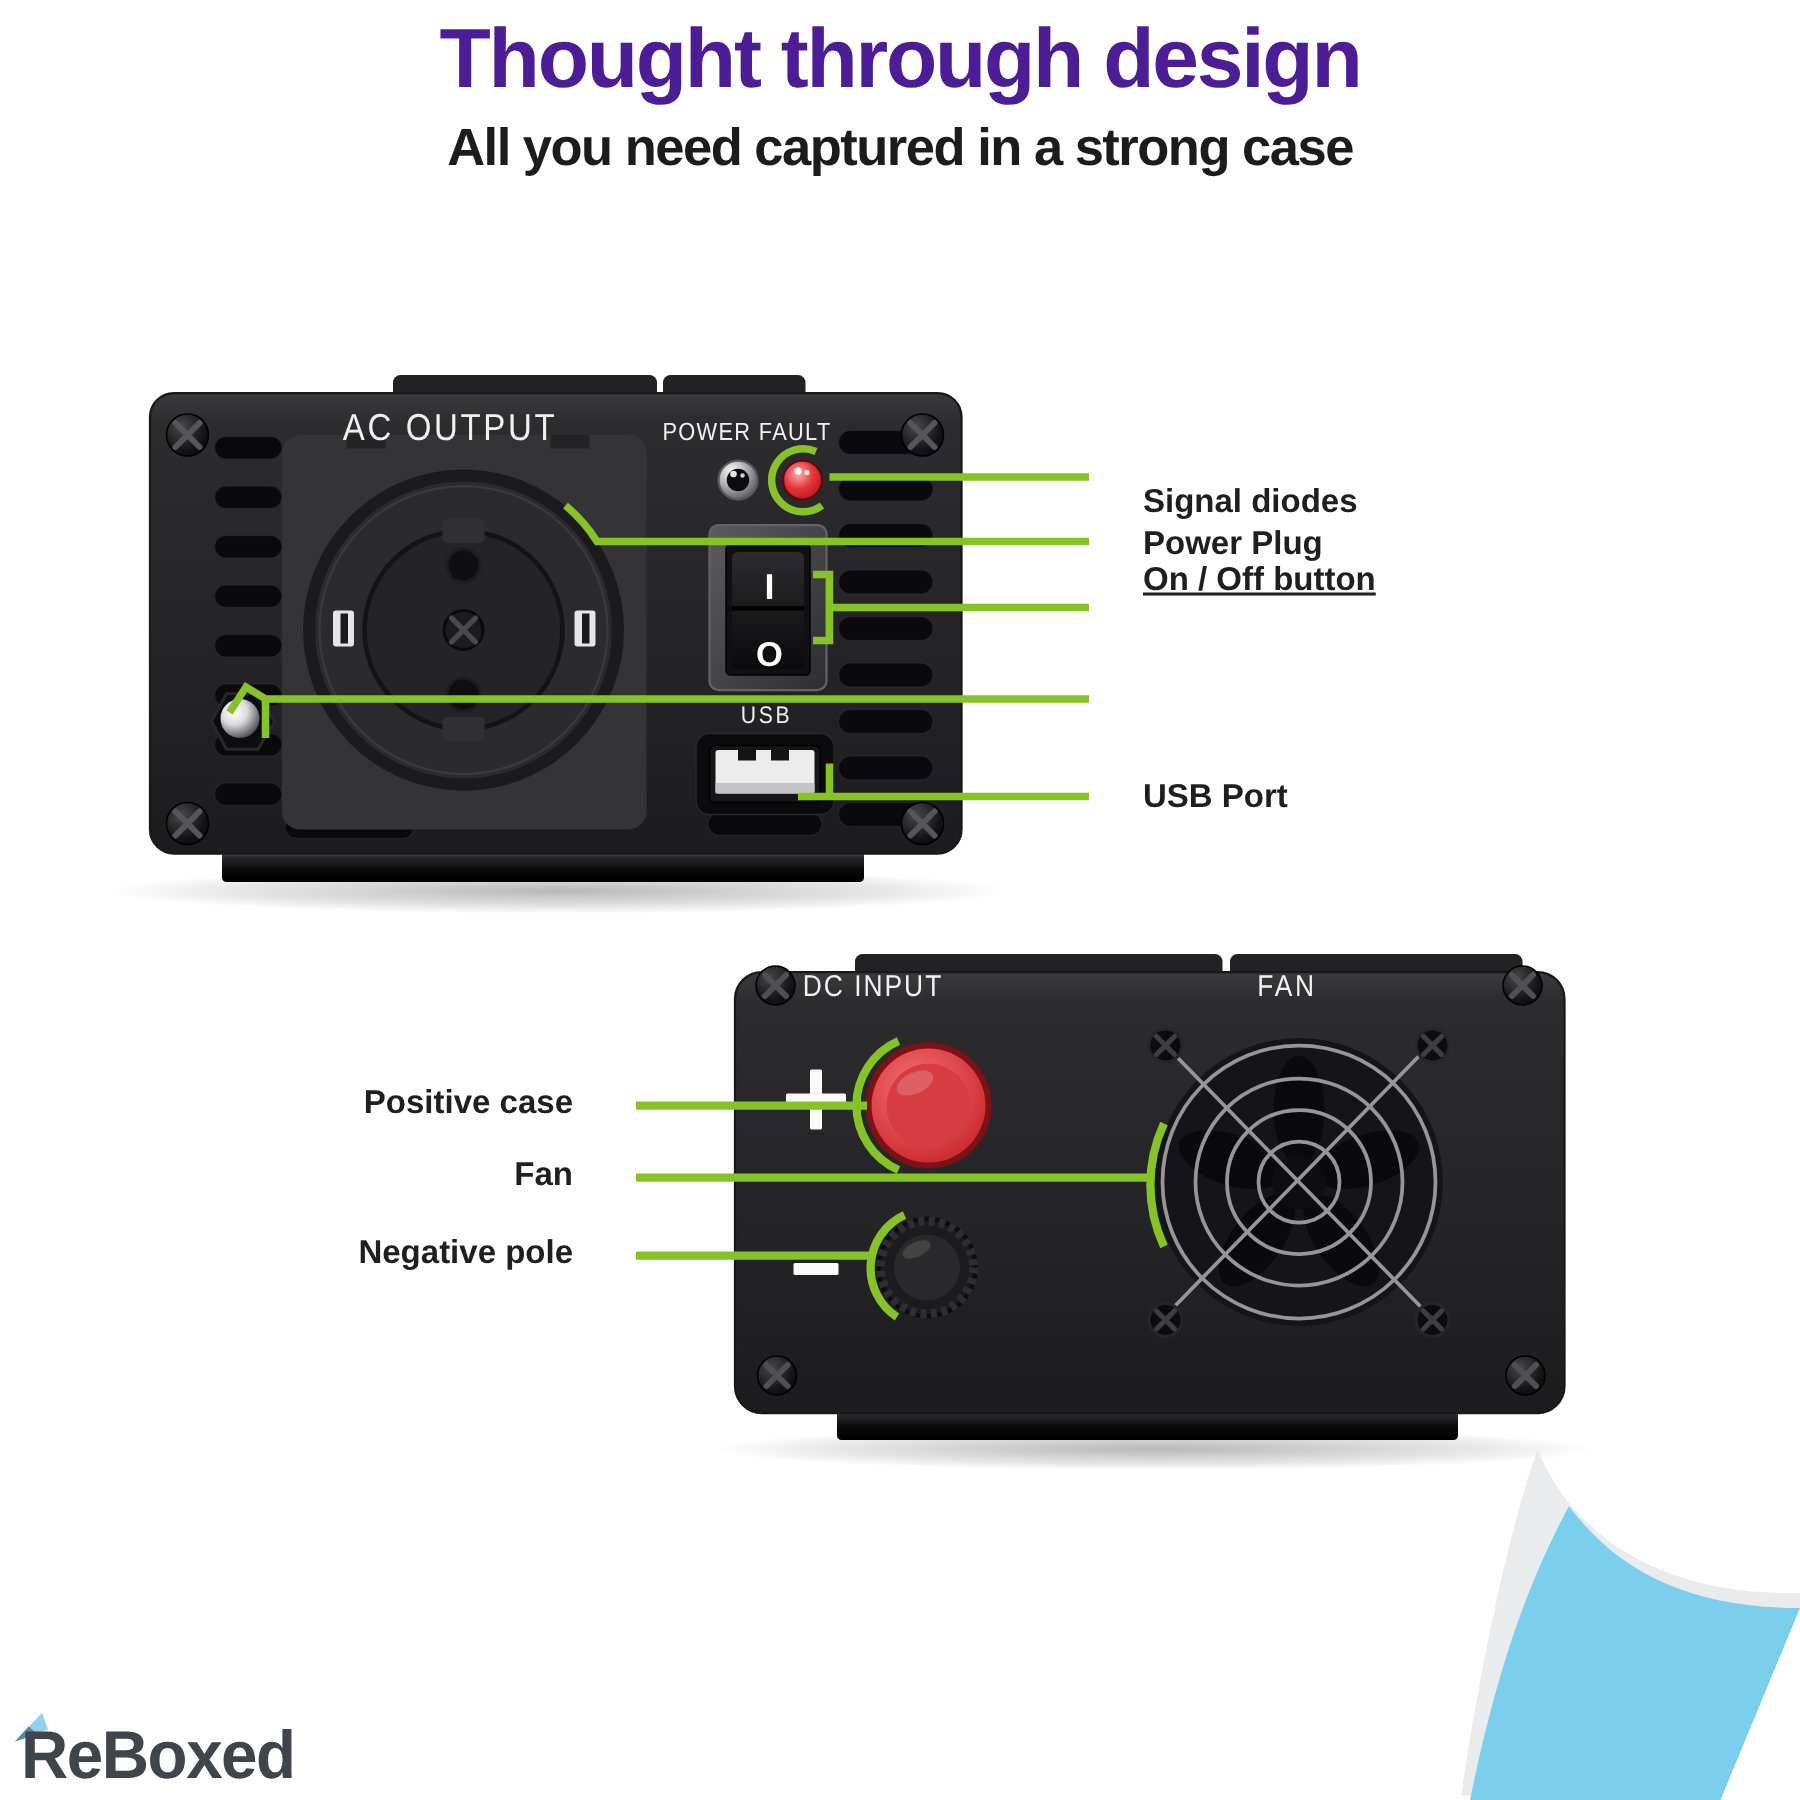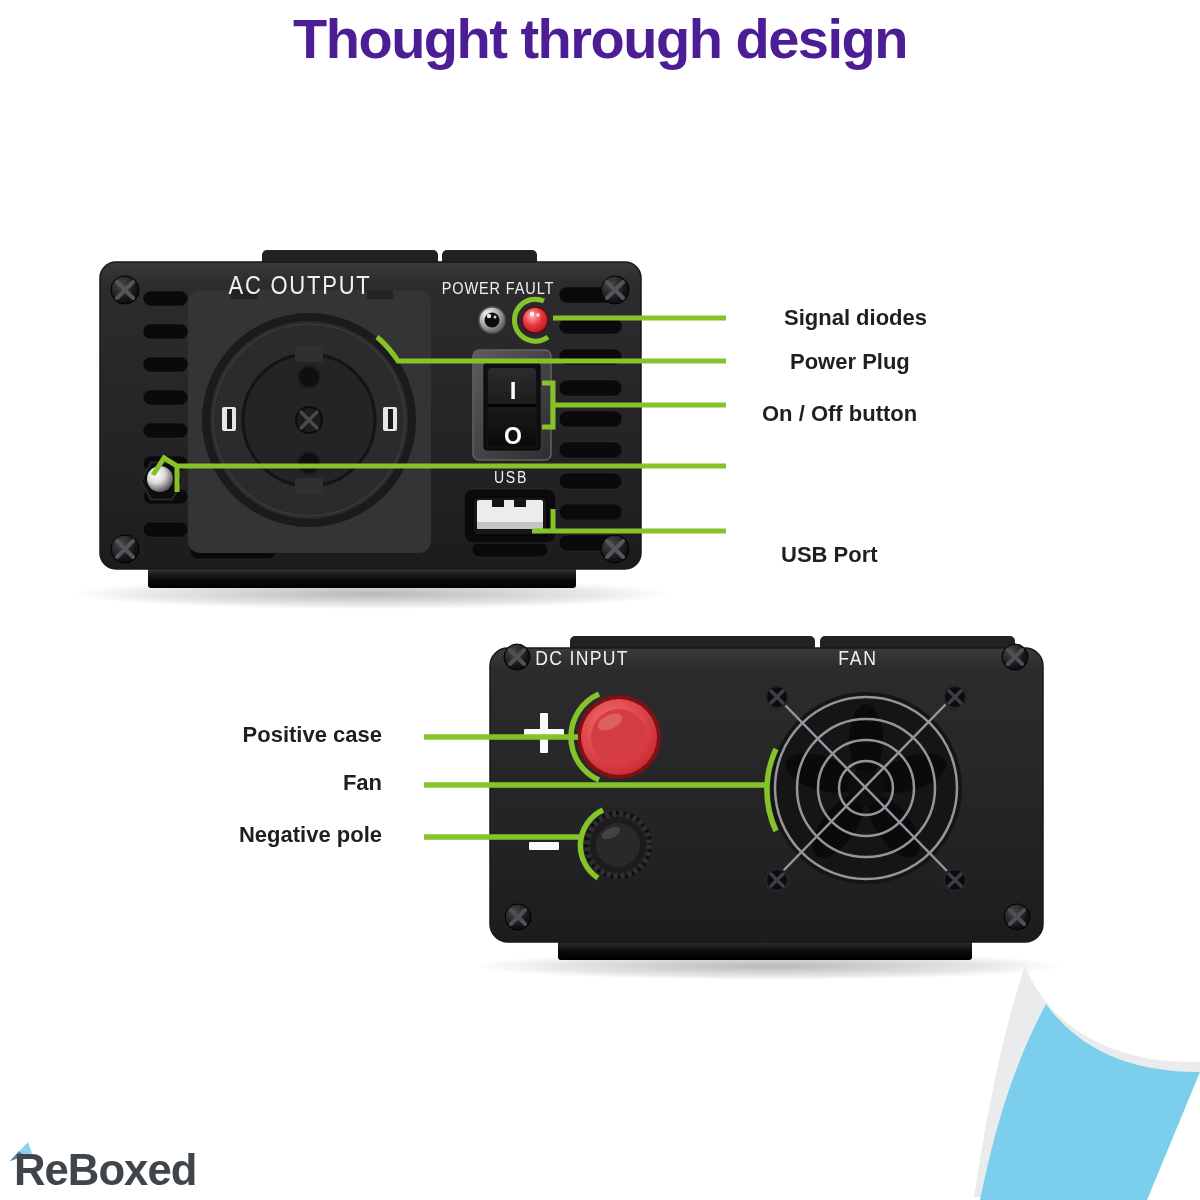--- a/index.html
+++ b/index.html
@@ -14,22 +14,22 @@
     transform:translateX(-50%) scaleX(0.88);}
   .lbl-ac{left:300px;top:271px;font-size:25px;letter-spacing:2px;}
   .lbl-pf{left:498px;top:279px;font-size:16.5px;letter-spacing:1px;}
   .lbl-usb{left:511px;top:469px;font-size:16px;letter-spacing:2px;}
   .lbl-dc{left:582px;top:647px;font-size:20px;letter-spacing:1.5px;}
   .lbl-fan{left:858px;top:647px;font-size:20px;letter-spacing:2px;}
   .callout{position:absolute;font-size:22px;font-weight:700;line-height:27px;color:#1f1f1f;
     white-space:pre-line;}
   .callout-r{left:762px;}
   .callout-l{right:818px;text-align:right;}
-  .co-signal{top:304px;margin-left:22px;}  .co-plug{top:348px;margin-left:28px;}  .co-onoff{top:400px;}
-  .co-ground{top:438px;}  .co-usbport{top:541px;margin-left:19px;}
+  .co-signal{top:320px;}  .co-plug{top:348px;}  .co-onoff{top:372px;text-decoration:underline;}
+  .co-ground{top:438px;}  .co-usbport{top:517px;}
   .co-positive{top:721px;} .co-fanlbl{top:769px;} .co-negative{top:821px;}
   .logo{position:absolute;left:14px;top:1144px;font-size:45px;font-weight:700;
     letter-spacing:-1px;color:#40454b;transform:scaleX(0.97);transform-origin:left center;}
   .logo-fold{position:absolute;left:9px;top:1141px;}
 </style>
 </head>
 <body>
 
 <div class="canvas">
 
@@ -296,20 +296,21 @@
     <g>
       <path d="M 1025,966 C 1048,1024 1108,1064 1200,1062 L 1200,1072
                C 1130,1073 1080,1050 1046,1004 C 1013,1061 997,1127 984,1197 L 974,1197
                C 986,1118 1003,1030 1025,966 Z" fill="#eaebec"></path>
       <path d="M 1046,1004 C 1080,1050 1130,1072 1200,1072 L 1147,1200 L 980,1200
                C 994,1132 1013,1064 1046,1004 Z" fill="#7ccfec"></path>
     </g>
   </svg>
 
   <div class="page-title">Thought through design</div>
+  <div class="page-subtitle">All you need captured in a strong case</div>
 
   <div class="panel-label lbl-ac">AC OUTPUT</div>
   <div class="panel-label lbl-pf">POWER FAULT</div>
   <div class="panel-label lbl-usb">USB</div>
   <div class="panel-label lbl-dc">DC INPUT</div>
   <div class="panel-label lbl-fan">FAN</div>
 
   <div class="callout callout-r co-signal">Signal diodes</div>
   <div class="callout callout-r co-plug">Power Plug</div>
   <div class="callout callout-r co-onoff">On / Off button</div>

